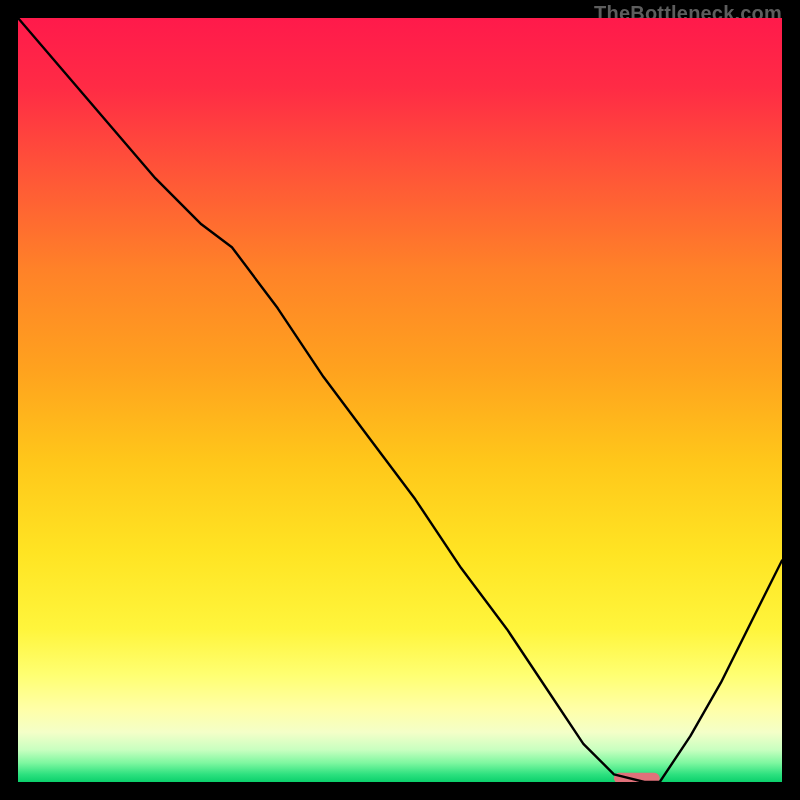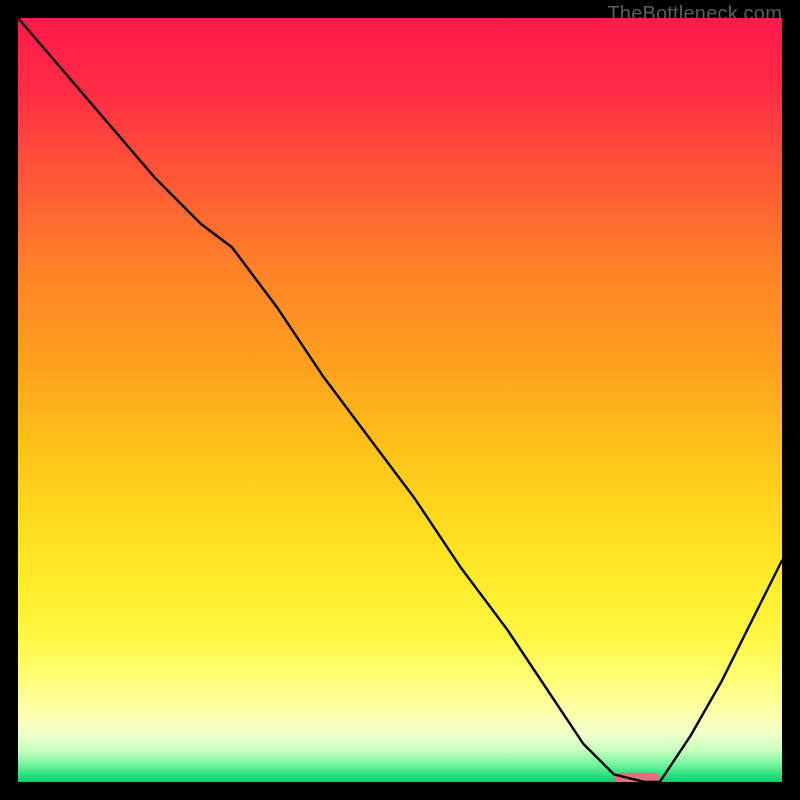--- a/index.html
+++ b/index.html
@@ -23,21 +23,21 @@
     width: 764px;
     height: 764px;
     overflow: hidden;
   }
   .watermark {
     position: absolute;
     top: 2px;
     right: 18px;
     color: #5d5d5d;
     font-size: 20px;
-    font-weight: 400;
+    font-weight: 700;
     letter-spacing: 0.2px;
     user-select: none;
   }
   svg {
     display: block;
   }
 </style>
 </head>
 <body>
 

